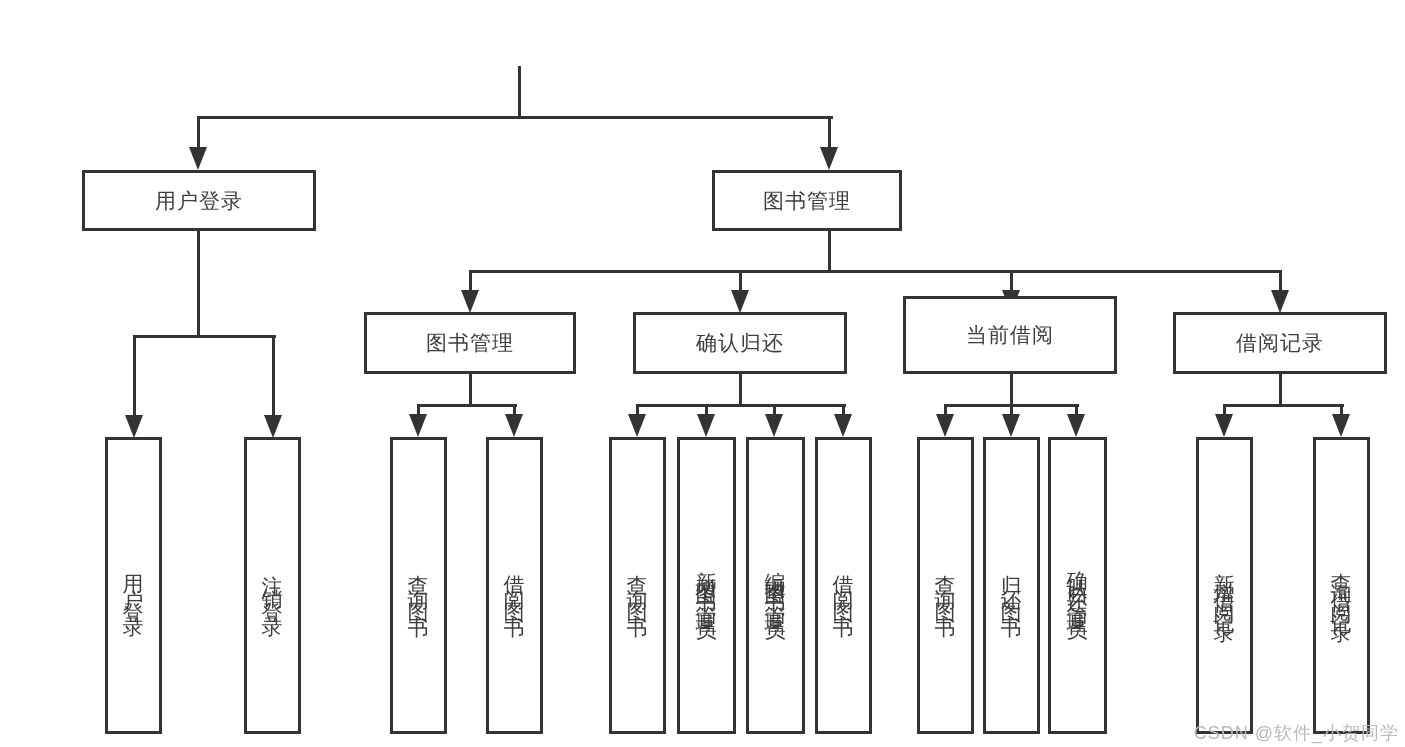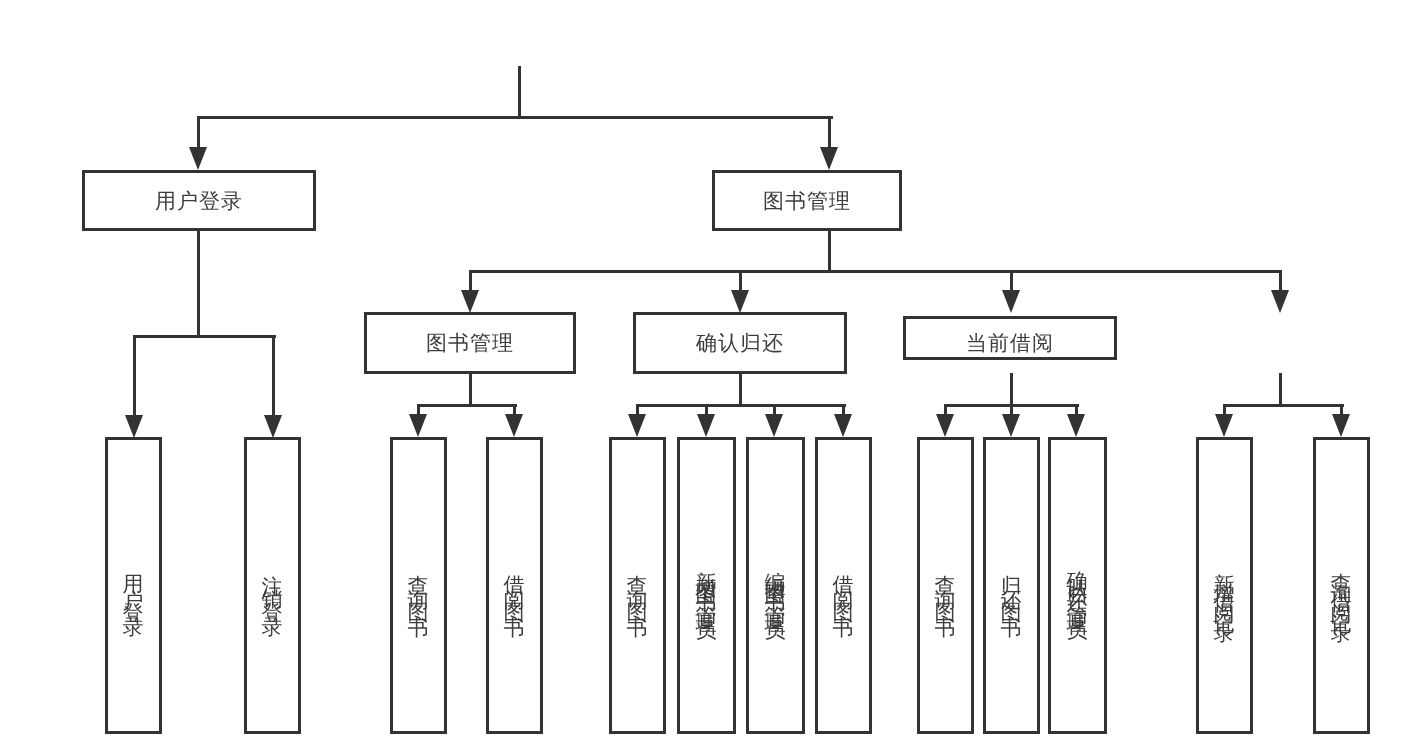--- a/index.html
+++ b/index.html
@@ -101,22 +101,25 @@
   <div class="box" style="left:712px;top:170px;width:190px;height:61px;">
     <span class="hlabel">图书管理</span>
   </div>
 
   <div class="box" style="left:364px;top:312px;width:212px;height:62px;">
     <span class="hlabel">图书管理</span>
   </div>
   <div class="box" style="left:633px;top:312px;width:214px;height:62px;">
     <span class="hlabel">确认归还</span>
   </div>
-  <div class="box" style="left:903px;top:316px;width:214px;height:44px;align-items:flex-end;">
+  <div class="box" style="left:903px;top:296px;width:214px;height:78px;">
     <span class="hlabel">当前借阅</span>
+  </div>
+  <div class="box" style="left:1173px;top:312px;width:214px;height:62px;">
+    <span class="hlabel">借阅记录</span>
   </div>
 
   <div class="box" style="left:105px;top:437px;width:57px;height:297px;">
     <span class="vtext sp14">用户登录</span>
   </div>
   <div class="box" style="left:244px;top:437px;width:57px;height:297px;">
     <span class="vtext sp14">注销登录</span>
   </div>
 
   <div class="box" style="left:390px;top:437px;width:57px;height:297px;">
@@ -149,14 +152,15 @@
     <span class="vtext sp8">确认归还（管理员）</span>
   </div>
 
   <div class="box" style="left:1196px;top:437px;width:57px;height:297px;">
     <span class="vtext sp10">新增借阅记录</span>
   </div>
   <div class="box" style="left:1313px;top:437px;width:57px;height:297px;">
     <span class="vtext sp10">查询借阅记录</span>
   </div>
 
+  <div class="watermark">CSDN @软件_小贺同学</div>
 
 </div>
 
 </body></html>

